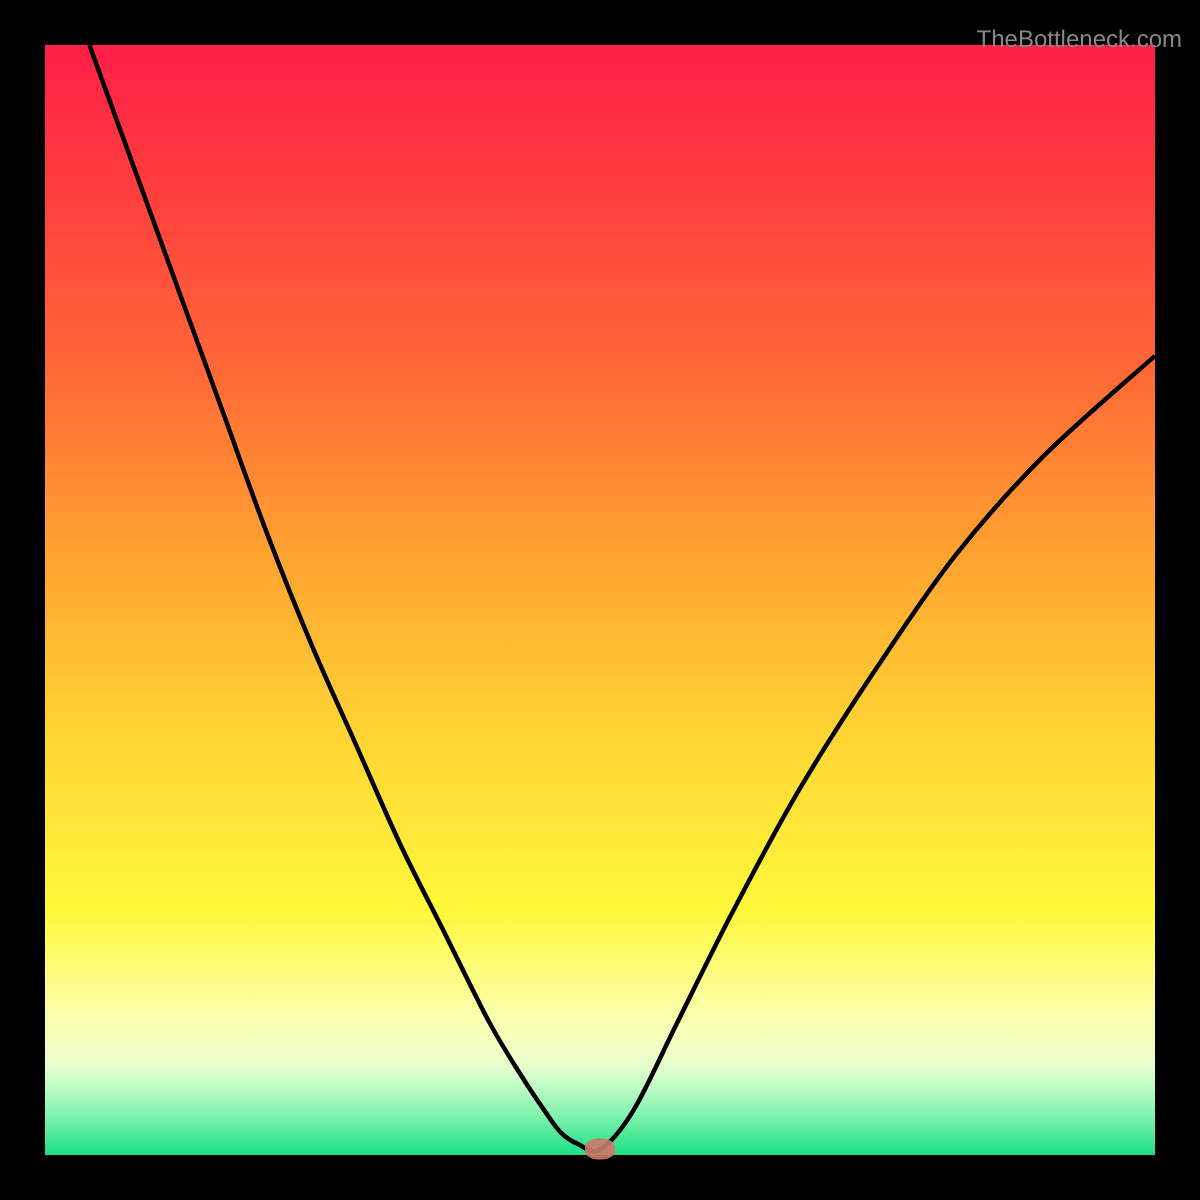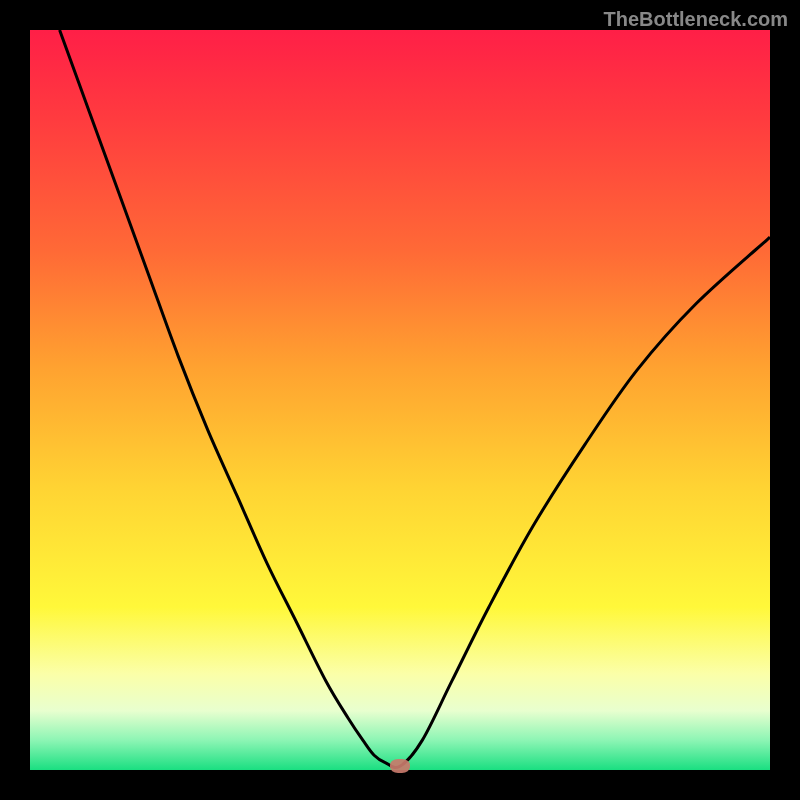--- a/index.html
+++ b/index.html
@@ -7,26 +7,26 @@
     padding: 0;
     width: 800px;
     height: 800px;
     background: #000;
     position: relative;
     overflow: hidden;
     font-family: Arial, sans-serif;
   }
   .watermark {
     position: absolute;
-    top: 8px;
+    top: 18px;
     right: 12px;
     color: #888;
-    font-size: 20px;
+    font-size: 16px;
     z-index: 10;
-    font-weight: bold;
+    font-weight: normal;
   }
   .plot-area {
     position: absolute;
     left: 30px;
     top: 30px;
     width: 740px;
     height: 740px;
     background: linear-gradient(to bottom,
       #ff1f47 0%,
       #ff3b3f 12%,

